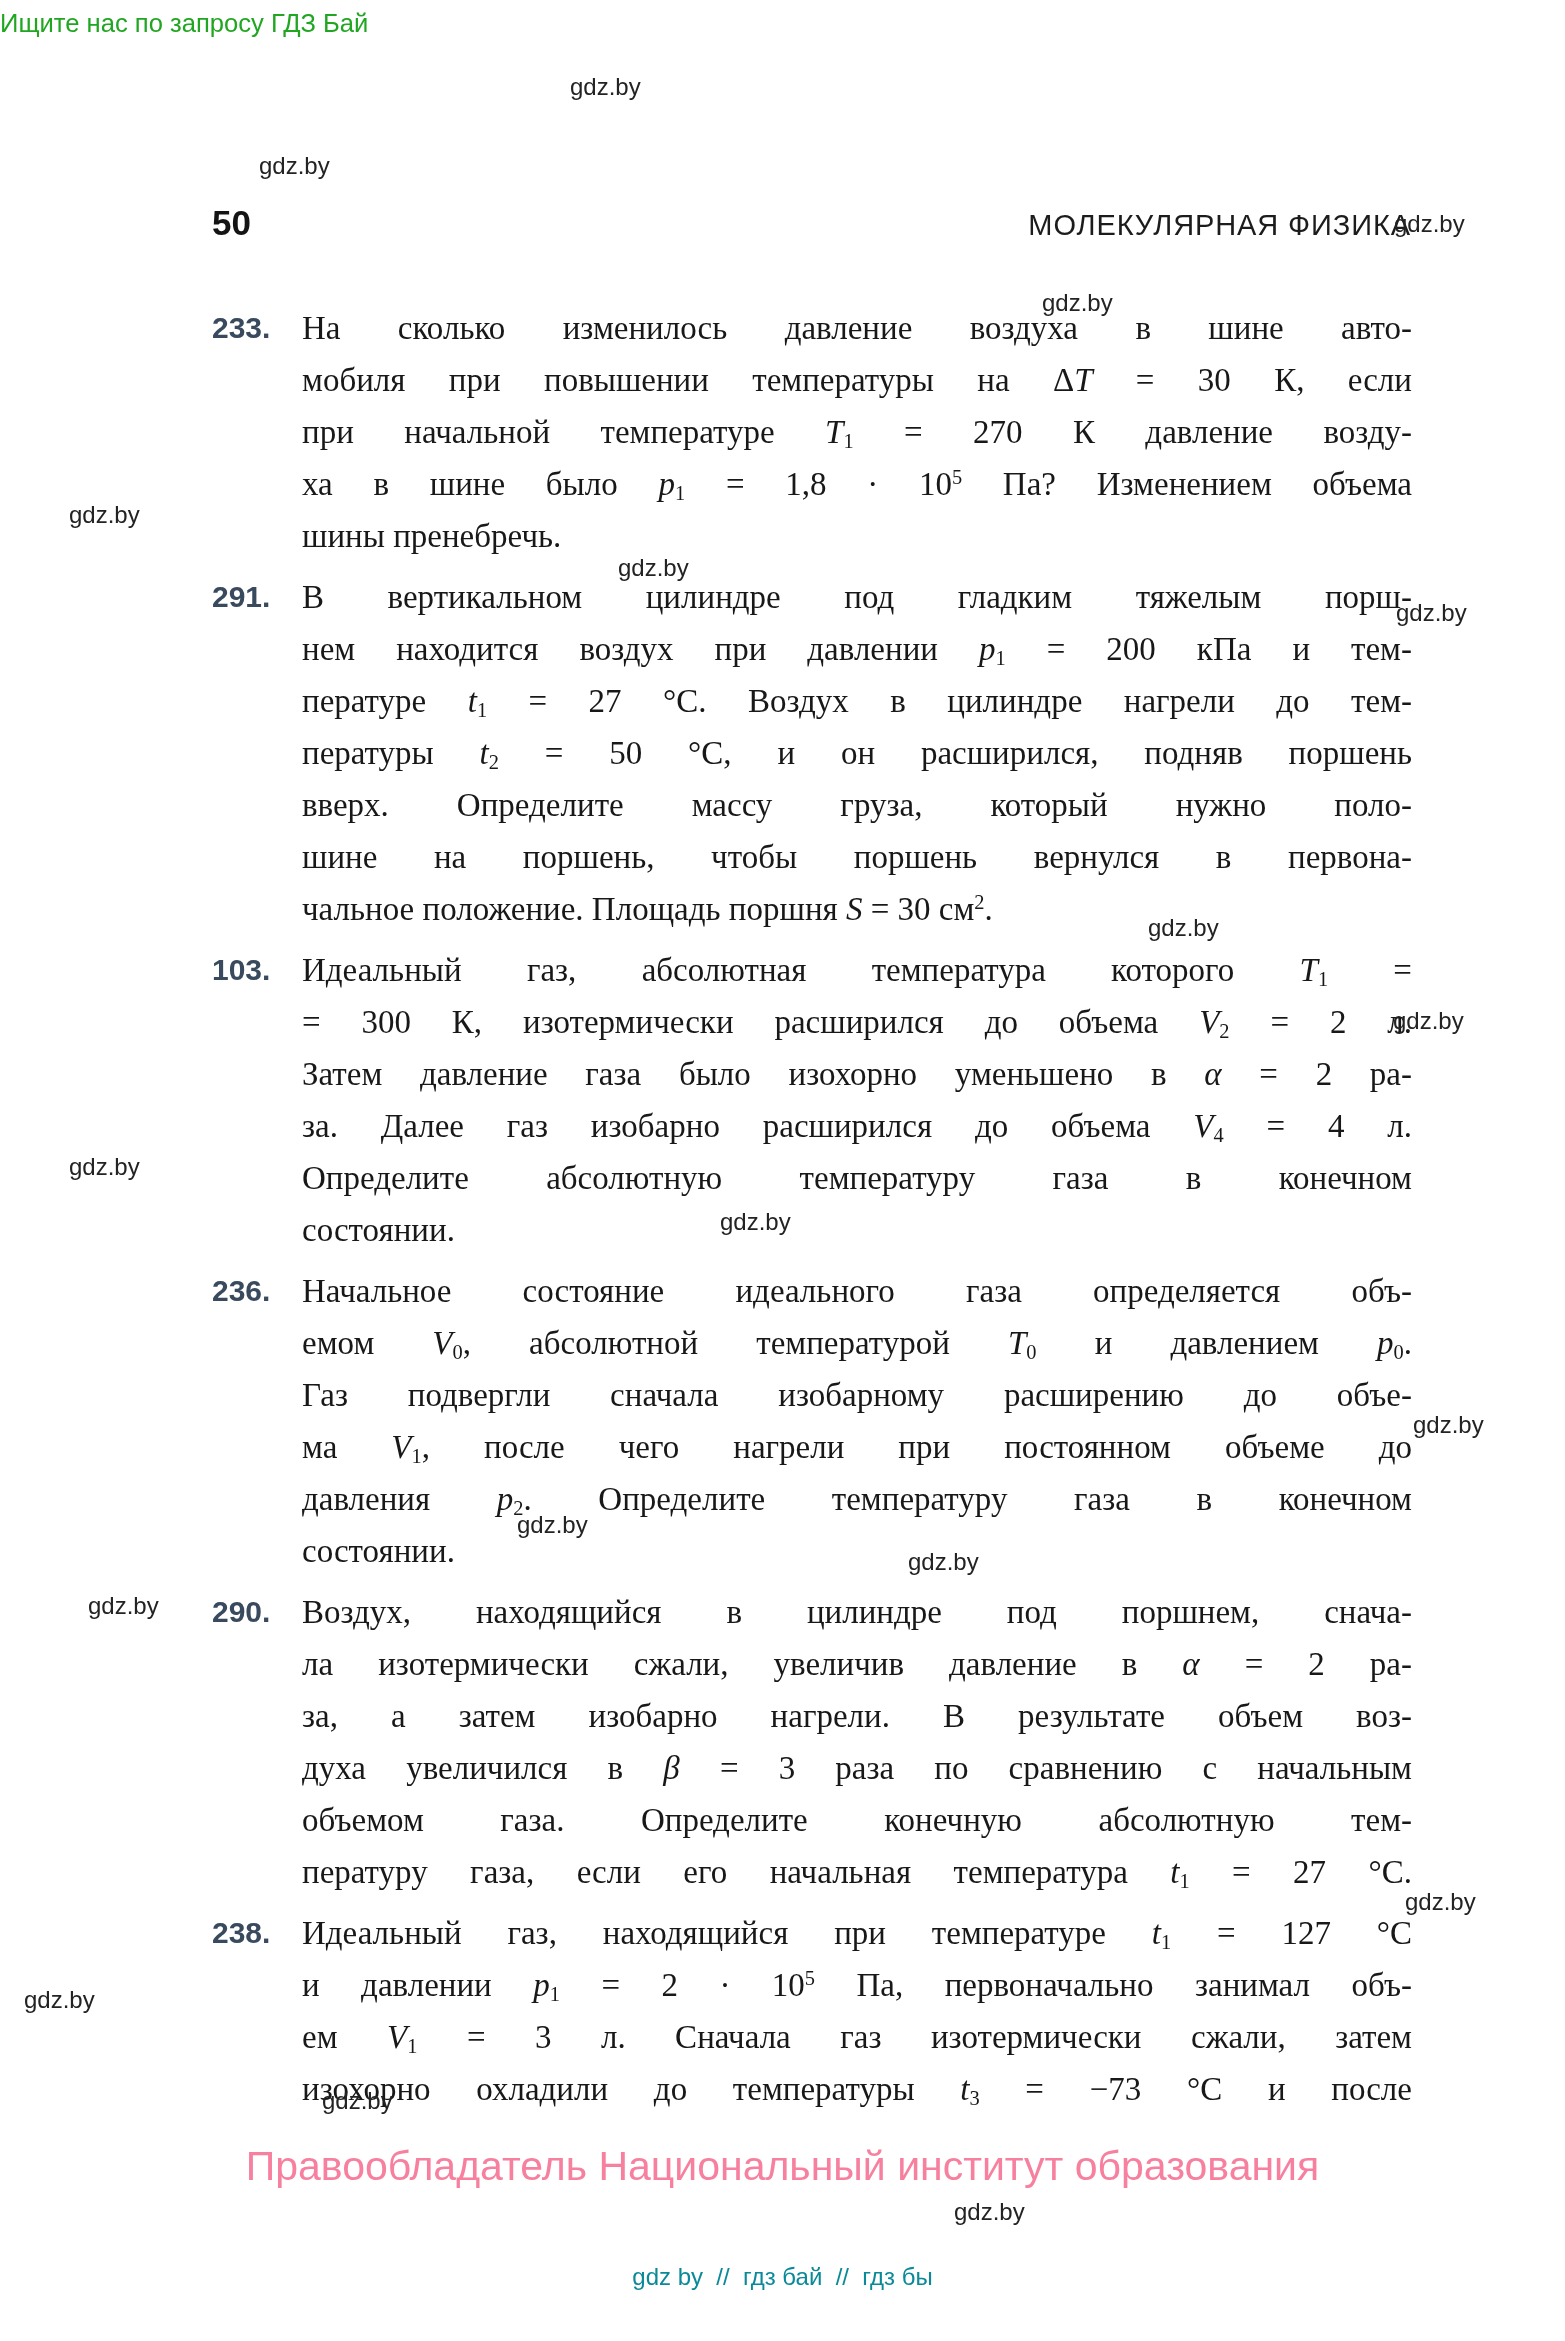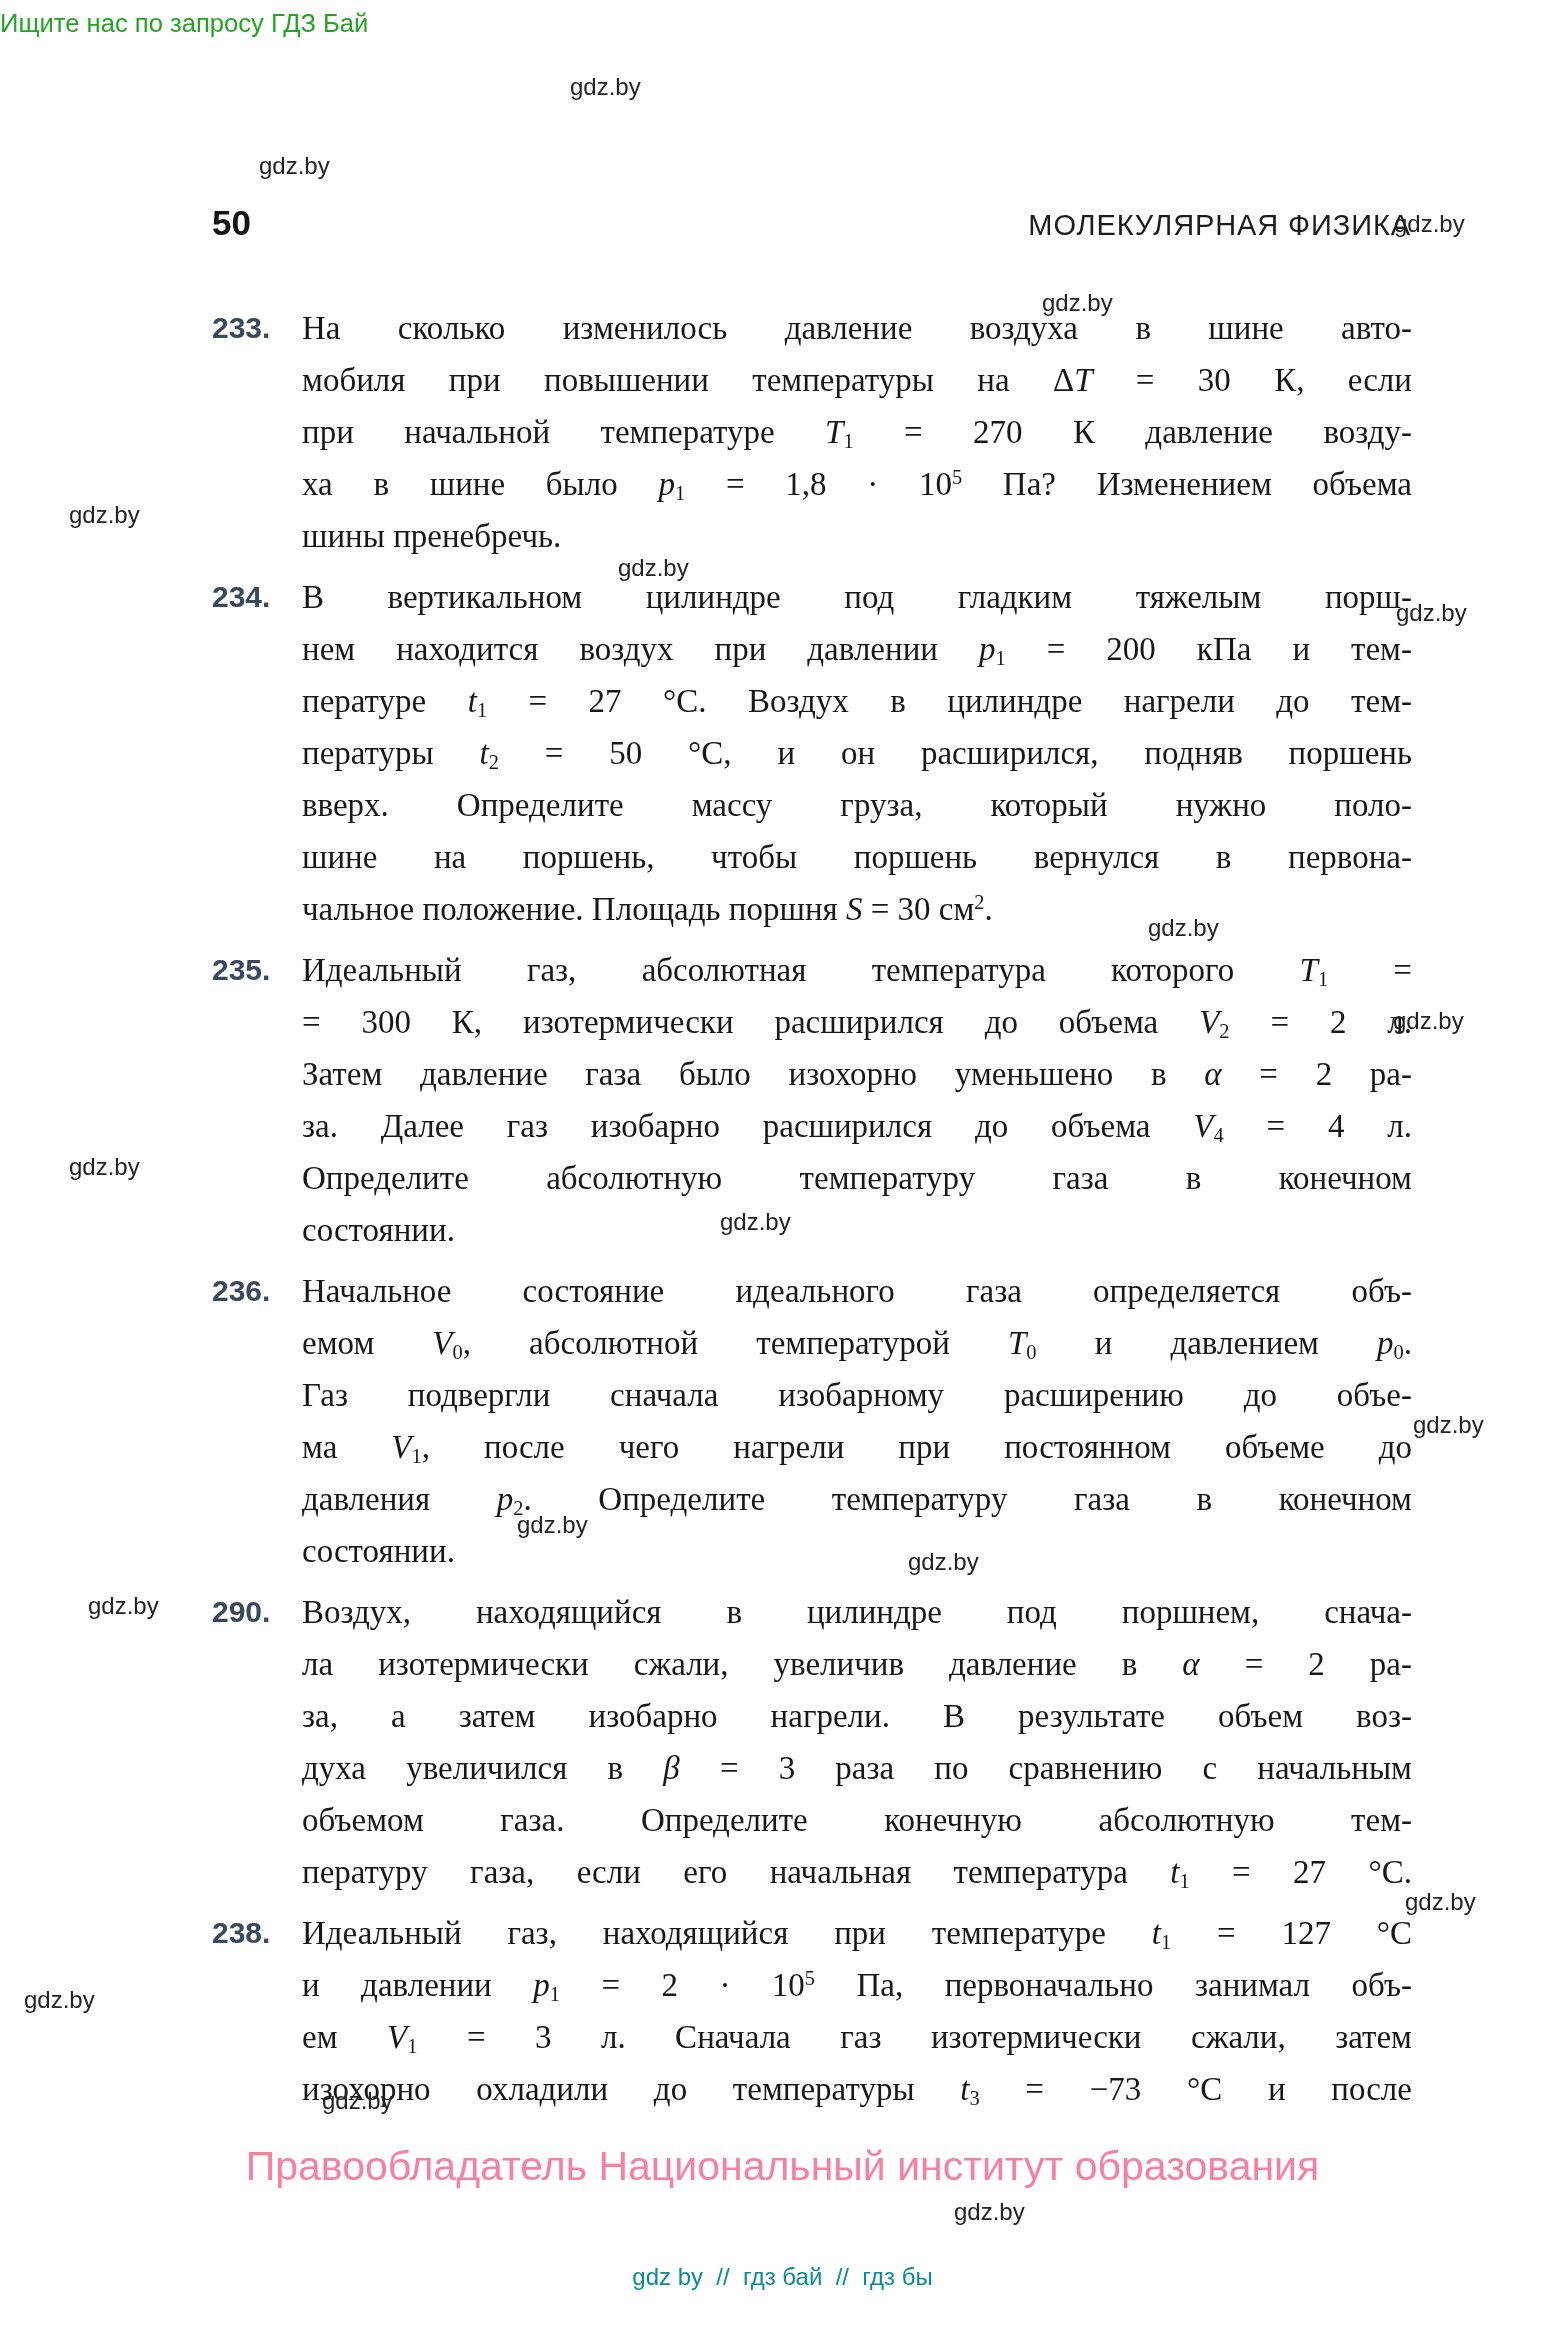--- a/index.html
+++ b/index.html
@@ -47,33 +47,33 @@
         <div class="pnum">233.</div>
         <div class="ptext">
           <div class="pline just">На сколько изменилось давление воздуха в шине авто-</div>
           <div class="pline just">мобиля при повышении температуры на Δ<i>T</i> = 30 К, если</div>
           <div class="pline just">при начальной температуре <i>T</i><sub>1</sub> = 270 К давление возду-</div>
           <div class="pline just">ха в шине было <i>p</i><sub>1</sub> = 1,8 · 10<sup>5</sup> Па? Изменением объема</div>
           <div class="pline">шины пренебречь.</div>
         </div>
       </div>
       <div class="problem">
-        <div class="pnum">234.</div>
+        <div class="pnum">291.</div>
         <div class="ptext">
           <div class="pline just">В вертикальном цилиндре под гладким тяжелым порш-</div>
           <div class="pline just">нем находится воздух при давлении <i>p</i><sub>1</sub> = 200 кПа и тем-</div>
           <div class="pline just">пературе <i>t</i><sub>1</sub> = 27 °C. Воздух в цилиндре нагрели до тем-</div>
           <div class="pline just">пературы <i>t</i><sub>2</sub> = 50 °C, и он расширился, подняв поршень</div>
           <div class="pline just">вверх. Определите массу груза, который нужно поло-</div>
           <div class="pline just">шине на поршень, чтобы поршень вернулся в первона-</div>
           <div class="pline">чальное положение. Площадь поршня <i>S</i> = 30 см<sup>2</sup>.</div>
         </div>
       </div>
       <div class="problem">
-        <div class="pnum">235.</div>
+        <div class="pnum">103.</div>
         <div class="ptext">
           <div class="pline just">Идеальный газ, абсолютная температура которого <i>T</i><sub>1</sub> =</div>
           <div class="pline just">= 300 К, изотермически расширился до объема <i>V</i><sub>2</sub> = 2 л.</div>
           <div class="pline just">Затем давление газа было изохорно уменьшено в <i>α</i> = 2 ра-</div>
           <div class="pline just">за. Далее газ изобарно расширился до объема <i>V</i><sub>4</sub> = 4 л.</div>
           <div class="pline just">Определите абсолютную температуру газа в конечном</div>
           <div class="pline">состоянии.</div>
         </div>
       </div>
       <div class="problem">

